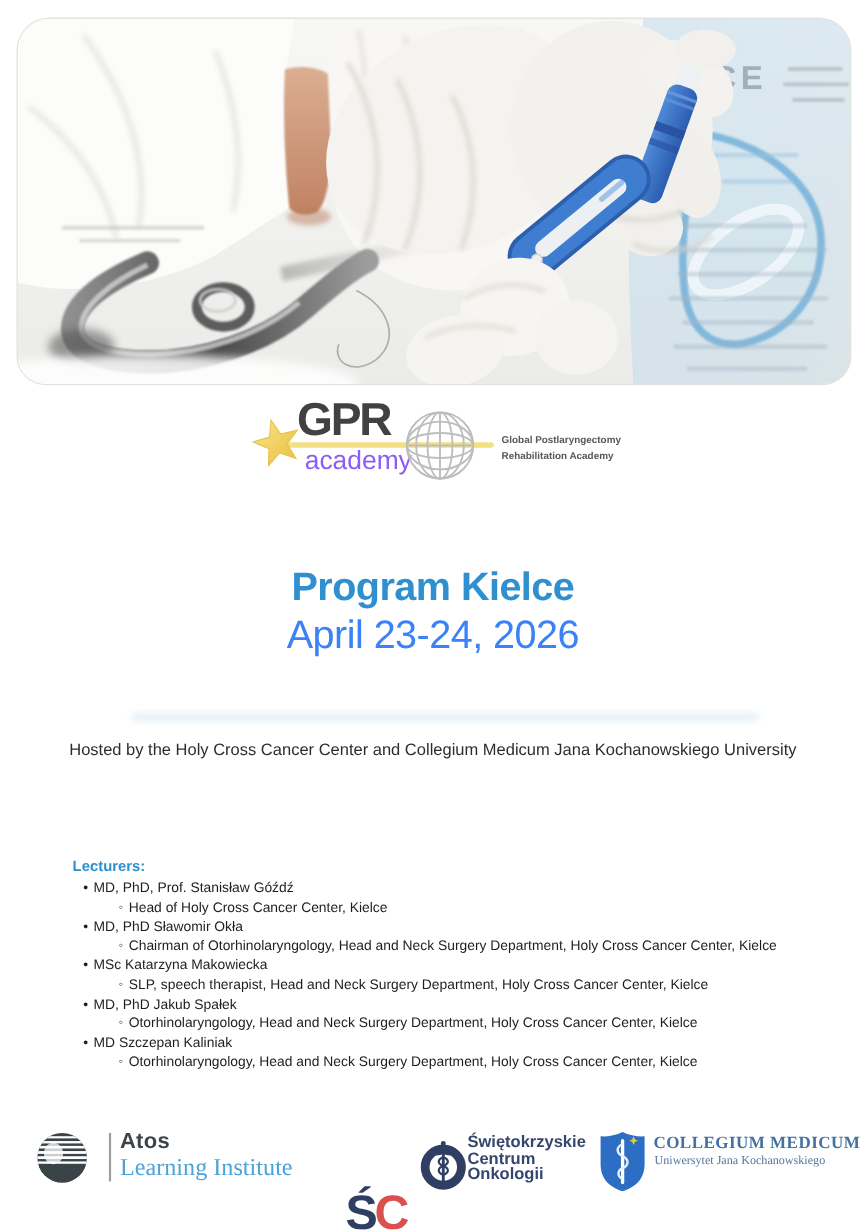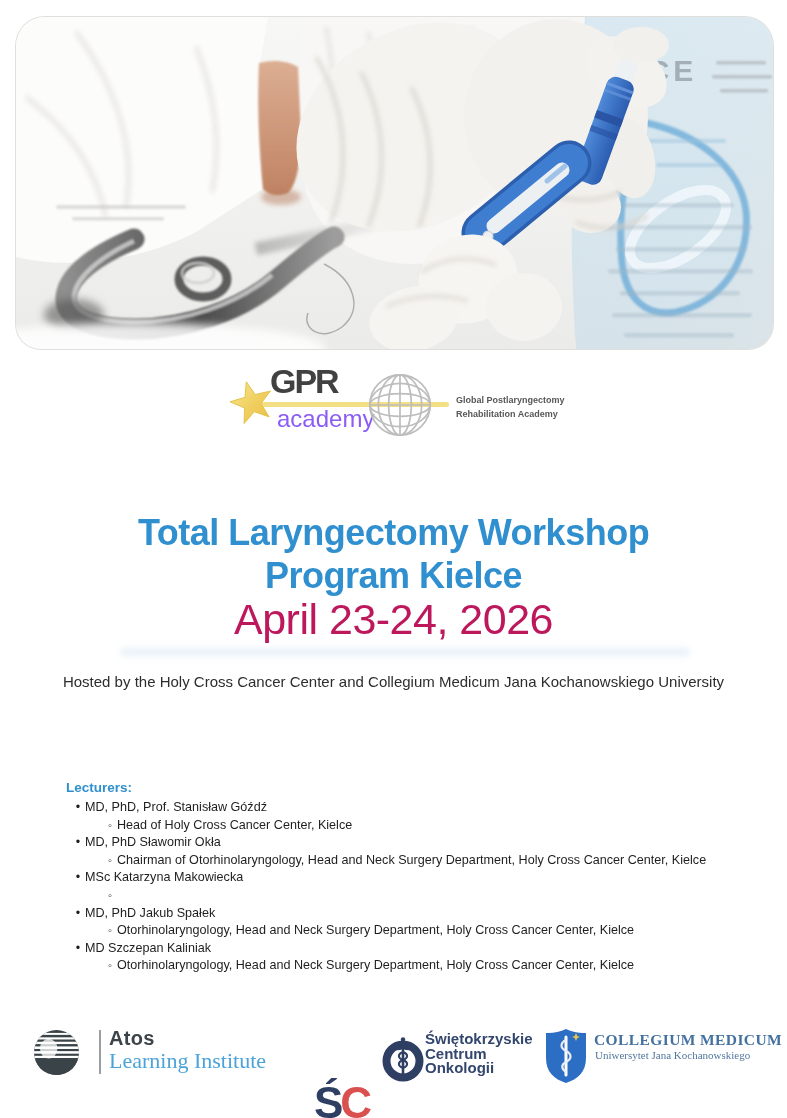--- a/index.html
+++ b/index.html
@@ -15,29 +15,29 @@
     left:15px;top:16px;width:757px;height:332px;
     border-radius:30px 30px 26px 26px;overflow:hidden;
     border:1px solid rgba(200,200,196,.45);
     background:#f2f2f0;
   }
   .hero svg{display:block;}
 
   
   .gpr-line{left:247px;top:402px;width:202px;height:5px;background:#f2dd7d;border-radius:3px;opacity:.95;}
   .gpr-star{left:229px;top:380px;}
-  .gpr-word{left:270px;top:358px;font-size:34px;font-weight:600;letter-spacing:-2px;color:#414141;line-height:46px;}
+  .gpr-word{left:270px;top:358px;font-size:42px;font-weight:600;letter-spacing:-2px;color:#414141;line-height:46px;}
   .gpr-academy{left:277px;top:406px;font-size:24px;font-weight:400;color:#8b5cf6;line-height:26px;}
   .gpr-globe{left:367px;top:372px;}
   .gpr-tagline{left:456px;top:394px;font-size:9px;font-weight:700;color:#575757;line-height:13.5px;}
 
   
   .title-block{top:511px;left:0;right:0;text-align:center;}
   .title-line{font-size:36px;font-weight:700;line-height:43px;color:#2f8fcf;letter-spacing:-0.5px;}
-  .title-date{font-size:43px;font-weight:400;line-height:45px;color:#be185d;letter-spacing:-0.5px;}
+  .title-date{font-size:36px;font-weight:400;line-height:45px;color:#3b82f6;letter-spacing:-0.5px;}
 
   .ghost-smear{left:120px;top:648px;width:570px;height:8px;background:rgba(120,170,215,.17);filter:blur(3px);border-radius:4px;}
 
   
   .host{top:671px;left:40px;right:40px;text-align:center;font-size:15px;line-height:22px;color:#2d2d2d;}
 
   
   .lect{left:66px;top:780px;width:690px;}
   .lect-heading{font-size:13.5px;font-weight:700;color:#2f8fcf;margin-bottom:4px;}
   .lrow{display:flex;font-size:12.6px;color:#1e1e1e;line-height:17.6px;}
@@ -232,21 +232,20 @@
     <ellipse cx="35" cy="35" rx="32" ry="23"></ellipse>
     <line x1="3" y1="35" x2="67" y2="35"></line>
   </g>
 </svg>
 <div class="abs gpr-tagline">
   <div>Global Postlaryngectomy</div>
   <div>Rehabilitation Academy</div>
 </div>
 
 <div class="abs title-block">
-  <div class="title-line">Total Laryngectomy Workshop</div>
   <div class="title-line">Program Kielce</div>
   <div class="title-date">April 23-24, 2026</div>
 </div>
 
 <div class="abs ghost-smear"></div>
 
 <div class="abs host">
   <div>Hosted by the Holy Cross Cancer Center and Collegium Medicum Jana Kochanowskiego University</div>
 </div>
 
@@ -270,20 +269,21 @@
     <span class="b">◦</span>
     <span>Chairman of Otorhinolaryngology, Head and Neck Surgery Department, Holy Cross Cancer Center, Kielce</span>
   </div>
 
   <div class="lrow name-row">
     <span class="b">•</span>
     <span>MSc Katarzyna Makowiecka</span>
   </div>
   <div class="lrow role-row">
     <span class="b">◦</span>
+    <span>SLP, speech therapist,  Head and Neck Surgery Department, Holy Cross Cancer Center, Kielce</span>
   </div>
 
   <div class="lrow name-row">
     <span class="b">•</span>
     <span>MD, PhD Jakub Spałek</span>
   </div>
   <div class="lrow role-row">
     <span class="b">◦</span>
     <span>Otorhinolaryngology, Head and Neck Surgery Department, Holy Cross Cancer Center, Kielce</span>
   </div>

